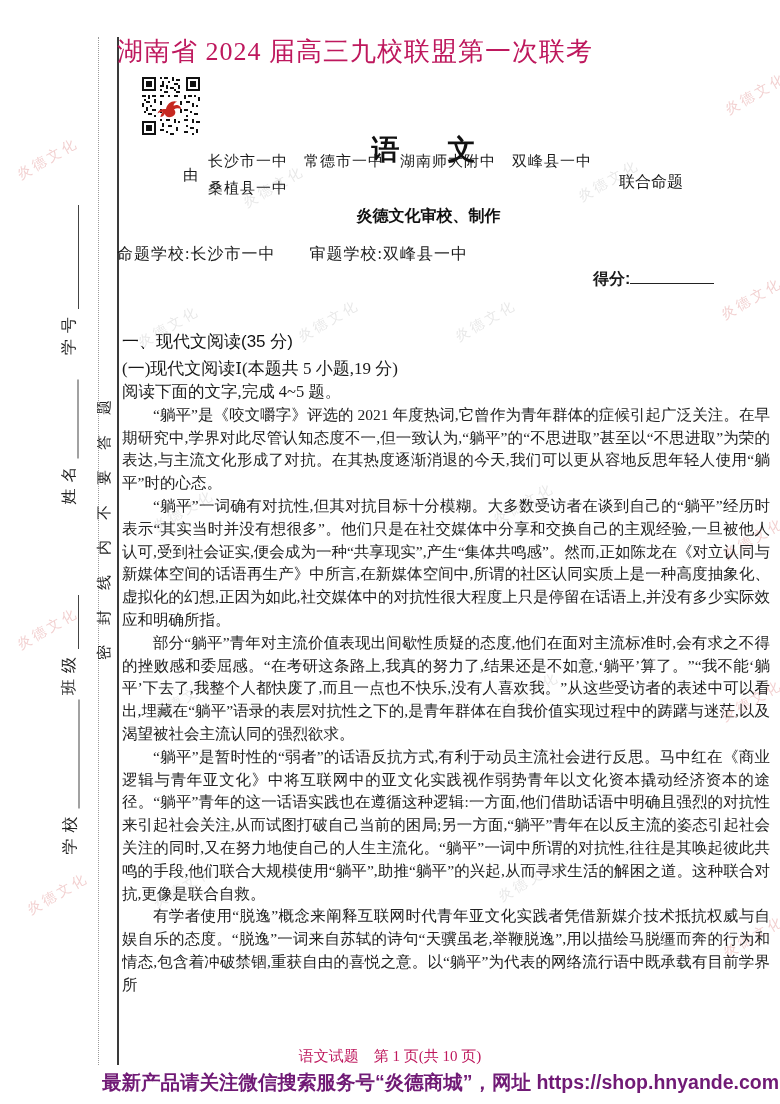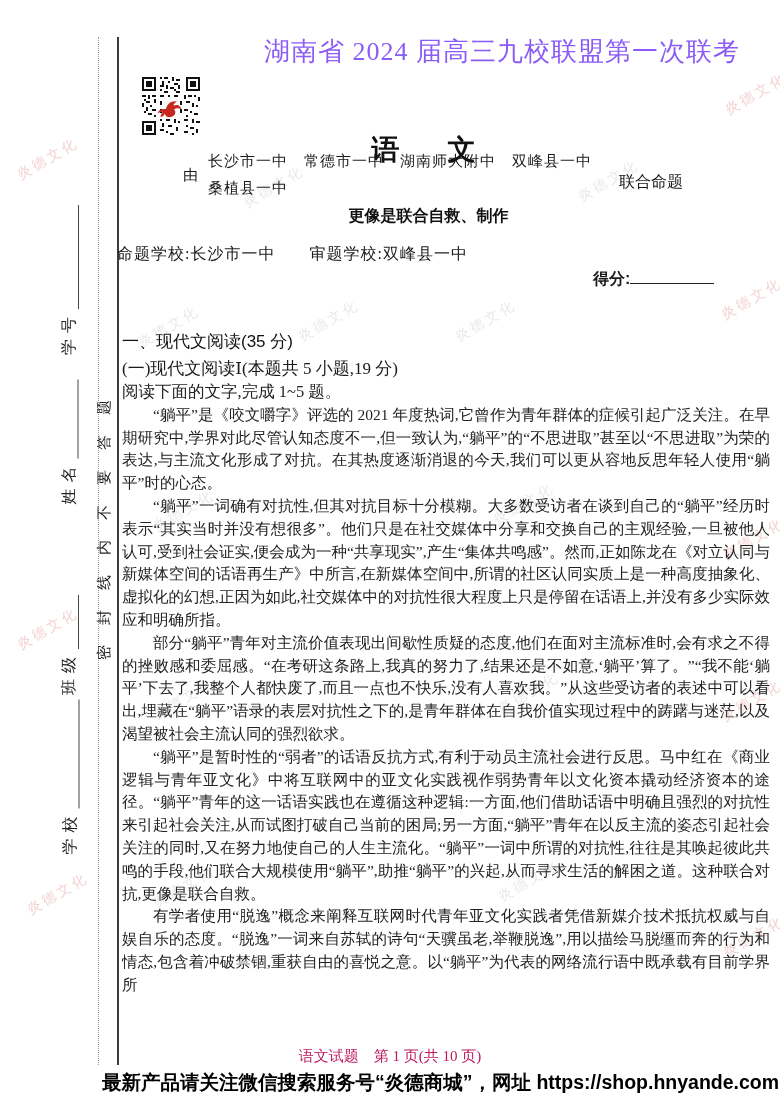--- a/index.html
+++ b/index.html
@@ -12,22 +12,22 @@
 
   
   .vfield{position:absolute;height:22px;display:flex;align-items:flex-end;
           transform:rotate(-90deg);font-size:16px;color:#222;white-space:nowrap;}
   .vfield .lbl{letter-spacing:6px;line-height:20px;}
   .vfield .blank{flex:1;border-bottom:1.2px solid #444;height:16px;margin-left:2px;}
   .seal-text{position:absolute;height:20px;transform:rotate(-90deg);font-size:15px;color:#222;
              letter-spacing:20px;white-space:nowrap;text-align:center;}
 
   
-  .exam-title{position:absolute;left:117px;right:40px;top:34px;text-align:right;
-              font-size:26px;letter-spacing:1px;color:#8b5cf6;}
+  .exam-title{position:absolute;left:117px;right:40px;top:34px;text-align:left;
+              font-size:26px;letter-spacing:1px;color:#be185d;}
   .qr{position:absolute;left:142px;top:77px;width:58px;height:58px;}
   .subject-title{position:absolute;left:117px;right:40px;top:100px;text-align:center;
                  font-size:28px;font-weight:bold;letter-spacing:10px;color:#111;margin-top:31px;}
   .organizer{position:absolute;left:183px;top:148px;width:500px;display:flex;align-items:center;font-size:15px;}
   .organizer .by{margin-right:10px;}
   .organizer .rows{flex:1;}
   .organizer .rows div{line-height:27px;letter-spacing:1px;}
   .organizer .joint{margin-left:14px;font-size:16px;margin-top:15px;}
   .production{position:absolute;left:117px;right:40px;top:206px;text-align:center;
               font-family:"Liberation Sans","DejaVu Sans",sans-serif;font-weight:bold;font-size:16px;color:#111;}
@@ -42,21 +42,21 @@
             font-family:"Liberation Sans","DejaVu Sans",sans-serif;color:#111;}
   .sec-sub{position:absolute;left:122px;top:357px;font-size:17px;}
   .passage{position:absolute;left:122px;top:381px;width:648px;height:664px;overflow:hidden;
            font-size:15.5px;line-height:22.8px;text-align:justify;color:#222;}
   .passage .instr{font-size:16.5px;text-indent:0;}
   .passage p{margin:0;text-indent:2em;}
 
   
   .page-footer{position:absolute;left:0;right:0;top:1047px;text-align:center;font-size:15px;color:#be185d;}
   .promo{position:absolute;left:102px;top:1069px;font-family:"Liberation Sans","DejaVu Sans",sans-serif;
-         font-weight:bold;font-size:19.5px;color:#000000;white-space:nowrap;}
+         font-weight:bold;font-size:19.5px;color:#701a75;white-space:nowrap;}
 
   
   .wm{position:absolute;transform:rotate(-30deg);font-size:14px;letter-spacing:3px;
       color:rgba(140,140,140,0.20);white-space:nowrap;pointer-events:none;}
   .wm.pink{color:rgba(215,110,110,0.32);}
 </style>
 </head>
 <body>
 
 <div class="page">
@@ -183,33 +183,33 @@
   <div class="subject-title">语　文</div>
 
   <div class="organizer">
     <span class="by">由</span>
     <span class="rows">
       <div>长沙市一中　常德市一中　湖南师大附中　双峰县一中　桑植县一中</div>
     </span>
     <span class="joint">联合命题</span>
   </div>
 
-  <div class="production">更像是联合自救、制作</div>
+  <div class="production">炎德文化审校、制作</div>
   <div class="school-credit">命题学校:长沙市一中　　审题学校:双峰县一中</div>
 
   <div class="score-row">
     <span>得分:</span><span class="score-line"></span>
   </div>
 
 
   <div class="sec-head">一、现代文阅读(35 分)</div>
   <div class="sec-sub">(一)现代文阅读Ⅰ(本题共 5 小题,19 分)</div>
 
   <div class="passage">
-    <p class="instr">阅读下面的文字,完成 1~5 题。</p>
+    <p class="instr">阅读下面的文字,完成 4~5 题。</p>
     <p>“躺平”是《咬文嚼字》评选的 2021 年度热词,它曾作为青年群体的症候引起广泛关注。在早期研究中,学界对此尽管认知态度不一,但一致认为,“躺平”的“不思进取”甚至以“不思进取”为荣的表达,与主流文化形成了对抗。在其热度逐渐消退的今天,我们可以更从容地反思年轻人使用“躺平”时的心态。</p>
     <p>“躺平”一词确有对抗性,但其对抗目标十分模糊。大多数受访者在谈到自己的“躺平”经历时表示“其实当时并没有想很多”。他们只是在社交媒体中分享和交换自己的主观经验,一旦被他人认可,受到社会证实,便会成为一种“共享现实”,产生“集体共鸣感”。然而,正如陈龙在《对立认同与新媒体空间的话语再生产》中所言,在新媒体空间中,所谓的社区认同实质上是一种高度抽象化、虚拟化的幻想,正因为如此,社交媒体中的对抗性很大程度上只是停留在话语上,并没有多少实际效应和明确所指。</p>
     <p>部分“躺平”青年对主流价值表现出间歇性质疑的态度,他们在面对主流标准时,会有求之不得的挫败感和委屈感。“在考研这条路上,我真的努力了,结果还是不如意,‘躺平’算了。”“我不能‘躺平’下去了,我整个人都快废了,而且一点也不快乐,没有人喜欢我。”从这些受访者的表述中可以看出,埋藏在“躺平”语录的表层对抗性之下的,是青年群体在自我价值实现过程中的踌躇与迷茫,以及渴望被社会主流认同的强烈欲求。</p>
     <p>“躺平”是暂时性的“弱者”的话语反抗方式,有利于动员主流社会进行反思。马中红在《商业逻辑与青年亚文化》中将互联网中的亚文化实践视作弱势青年以文化资本撬动经济资本的途径。“躺平”青年的这一话语实践也在遵循这种逻辑:一方面,他们借助话语中明确且强烈的对抗性来引起社会关注,从而试图打破自己当前的困局;另一方面,“躺平”青年在以反主流的姿态引起社会关注的同时,又在努力地使自己的人生主流化。“躺平”一词中所谓的对抗性,往往是其唤起彼此共鸣的手段,他们联合大规模使用“躺平”,助推“躺平”的兴起,从而寻求生活的解困之道。这种联合对抗,更像是联合自救。</p>
     <p>有学者使用“脱逸”概念来阐释互联网时代青年亚文化实践者凭借新媒介技术抵抗权威与自娱自乐的态度。“脱逸”一词来自苏轼的诗句“天骥虽老,举鞭脱逸”,用以描绘马脱缰而奔的行为和情态,包含着冲破禁锢,重获自由的喜悦之意。以“躺平”为代表的网络流行语中既承载有目前学界所</p>
   </div>
 
   <div class="page-footer">语文试题　第 1 页(共 10 页)</div>
   <div class="promo">最新产品请关注微信搜索服务号“炎德商城”，网址 https://shop.hnyande.com</div>
 

